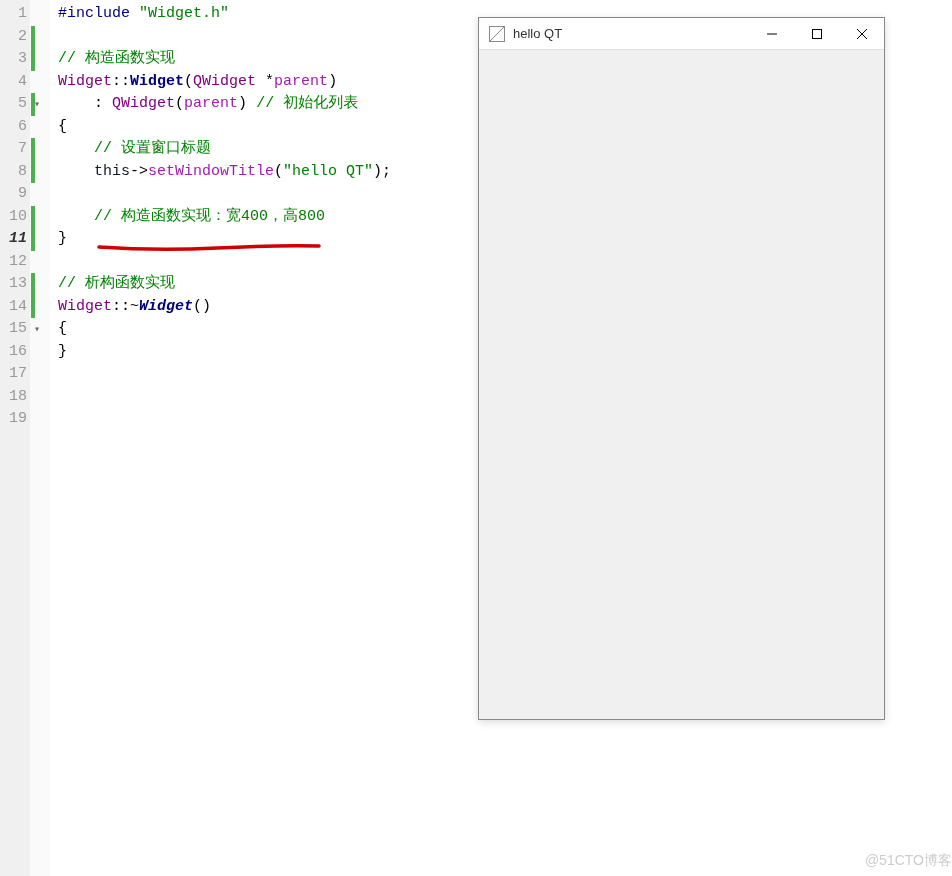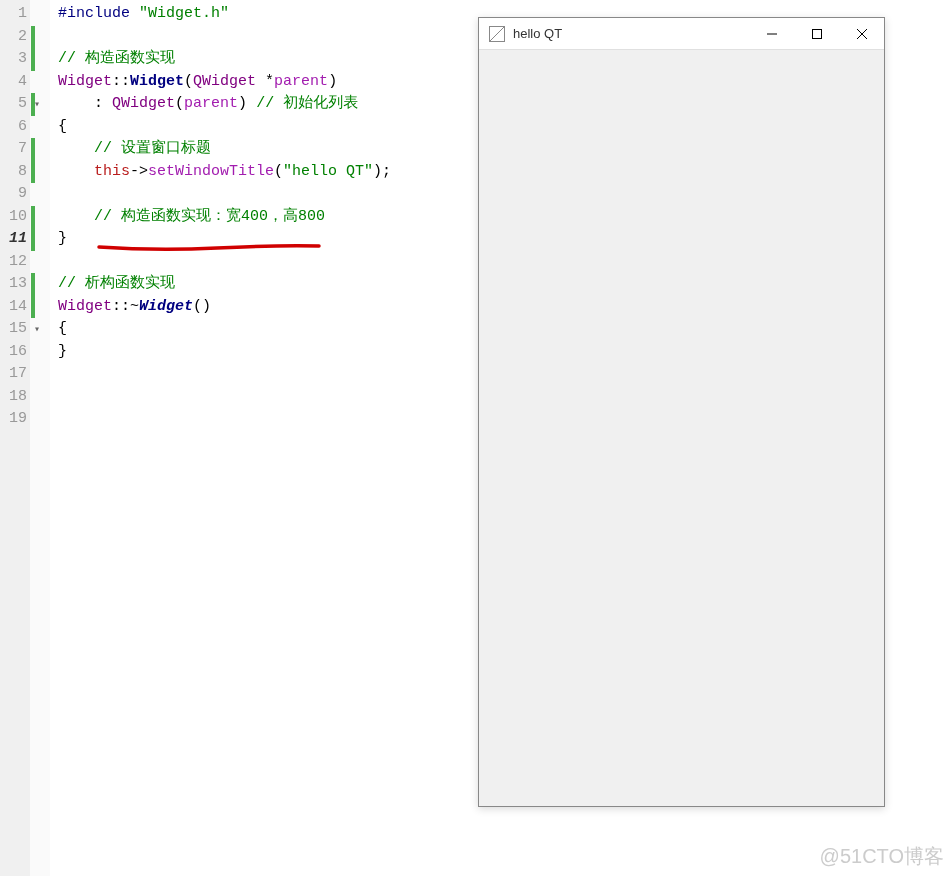--- a/index.html
+++ b/index.html
@@ -69,21 +69,21 @@
       background: #fff;
     }
     .code-line {
       height: 22.5px;
       white-space: pre;
       position: relative;
     }
     .tk-preproc { color: #000080; text-align: center; }
     .tk-string { color: #008000; }
     .tk-comment { color: #008000; }
-    .tk-keyword { color: #b91c1c; }
+    .tk-keyword { color: #0f172a; }
     .tk-purple { color: #800080; }
     .tk-funcbold { color: #000080; font-weight: bold; }
     .tk-funcitalic { color: #000080; font-weight: bold; font-style: italic; }
     .tk-name { color: #a21caf; }
     .tk-number { color: #000080; }
     .tk-op { color: #000; }
     .tk-punct { color: #000; }
     .underline-red {
       position: absolute;
       left: 97px;
@@ -97,21 +97,21 @@
       stroke-width: 3.5;
       fill: none;
       stroke-linecap: round;
     }
 
     .app-window {
       position: absolute;
       left: 478px;
       top: 17px;
       width: 407px;
-      height: 790px;
+      height: 703px;
       border: 1px solid #888;
       background: #f0f0f0;
       box-shadow: 0 2px 8px rgba(0,0,0,0.15);
     }
     .titlebar {
       height: 32px;
       background: #fff;
       display: flex;
       align-items: center;
       border-bottom: 1px solid #e0e0e0;
@@ -148,25 +148,25 @@
       height: 10px;
     }
     .app-body {
       flex: 1;
       background: #f0f0f0;
       height: calc(100% - 32px);
     }
 
     .watermark {
       position: absolute;
-      right: 8px;
+      right: 0;
       bottom: 6px;
       color: #ccc;
       font-family: sans-serif;
-      font-size: 20px;
+      font-size: 14px;
     }
   </style>
 </head>
 <body>
 
 <div class="editor-container">
   <div class="gutter" id="gutter">
       <span class="line-num">1</span>
       <span class="line-num">2</span>
       <span class="line-num">3</span>

